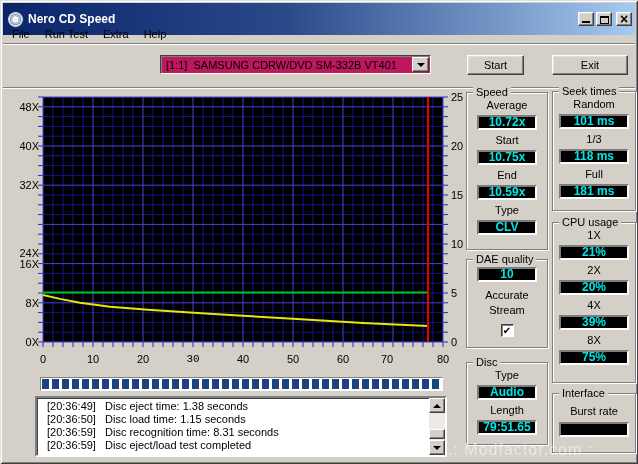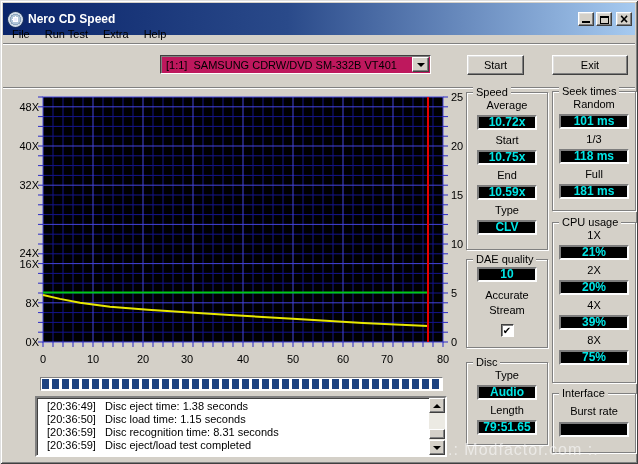--- a/index.html
+++ b/index.html
@@ -406,19 +406,19 @@
     <div class="axis-label" style="left: 3px; width: 36px; text-align: right; top: 100.8px;">48X</div>
     <div class="axis-label" style="left: 451px; width: 18px; text-align: left; top: 336px;">0</div>
     <div class="axis-label" style="left: 451px; width: 18px; text-align: left; top: 287px;">5</div>
     <div class="axis-label" style="left: 451px; width: 18px; text-align: left; top: 238px;">10</div>
     <div class="axis-label" style="left: 451px; width: 18px; text-align: left; top: 189px;">15</div>
     <div class="axis-label" style="left: 451px; width: 18px; text-align: left; top: 140px;">20</div>
     <div class="axis-label" style="left: 451px; width: 18px; text-align: left; top: 91px;">25</div>
     <div class="axis-label" style="left: 31px; width: 24px; text-align: center; top: 353px;">0</div>
     <div class="axis-label" style="left: 81px; width: 24px; text-align: center; top: 353px;">10</div>
     <div class="axis-label" style="left: 131px; width: 24px; text-align: center; top: 353px;">20</div>
-    <div class="axis-label" style="left: 181px; width: 24px; top: 353px;">30</div>
+    <div class="axis-label" style="left: 181px; width: 24px; text-align: center; top: 353px; font-family: Liberation Mono, monospace;">30</div>
     <div class="axis-label" style="left: 231px; width: 24px; text-align: center; top: 353px;">40</div>
     <div class="axis-label" style="left: 281px; width: 24px; text-align: center; top: 353px;">50</div>
     <div class="axis-label" style="left: 331px; width: 24px; text-align: center; top: 353px;">60</div>
     <div class="axis-label" style="left: 381px; width: 24px; text-align: left; top: 353px;">70</div>
     <div class="axis-label" style="left: 431px; width: 24px; text-align: center; top: 353px;">80</div>
   </div>
 
 </body></html>

